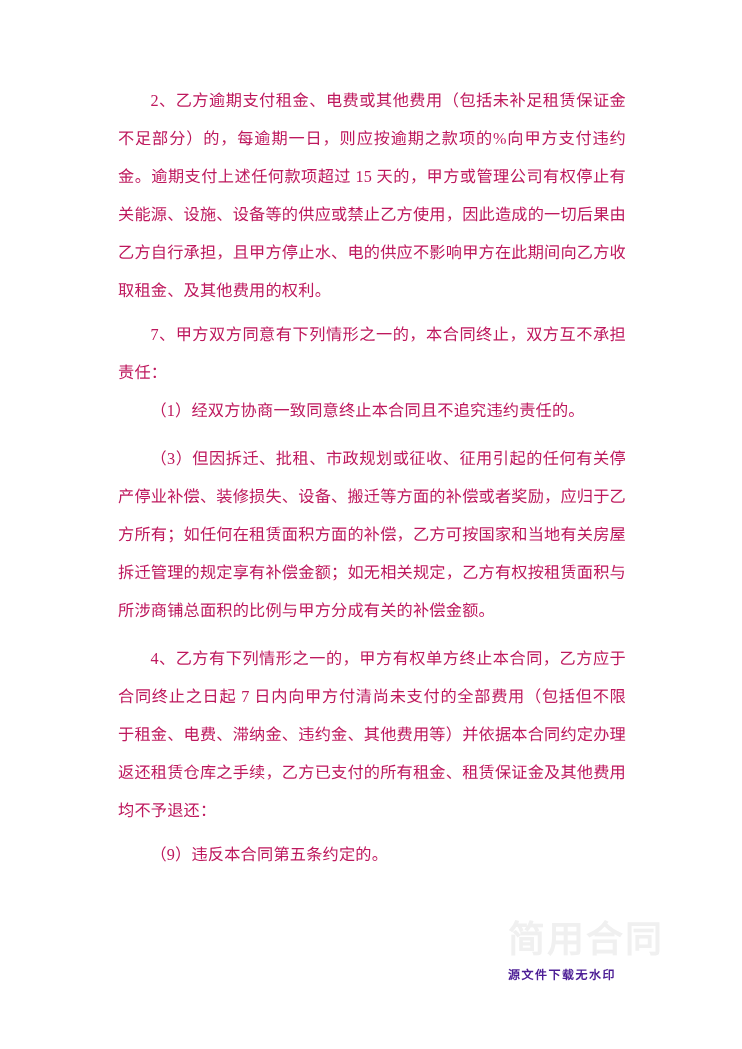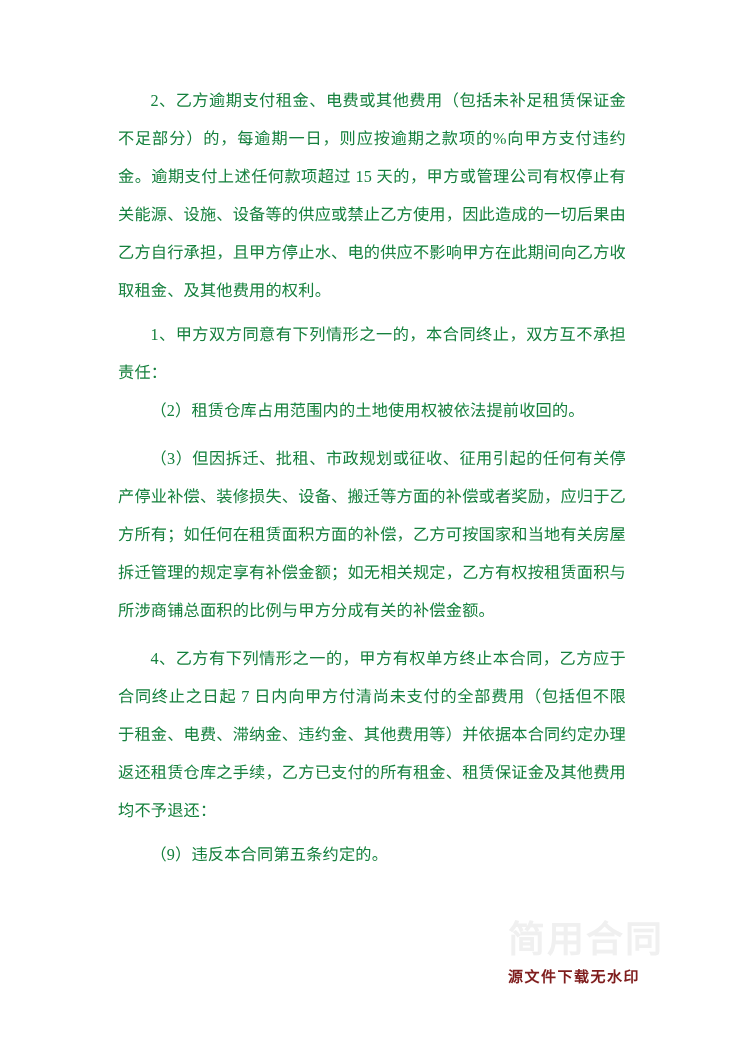--- a/index.html
+++ b/index.html
@@ -17,21 +17,21 @@
     font-family: "Liberation Serif", "DejaVu Serif", serif;
   }
   .content {
     position: absolute;
     left: 118px;
     top: 82px;
     width: 508px;
   }
   .para {
     margin: 0 0 0 0;
-    color: #15803d;
+    color: #be185d;
     font-size: 16.2px;
     line-height: 38px;
     text-align: justify;
     text-justify: inter-character;
     letter-spacing: 0.2px;
     text-indent: 2em;
     word-break: break-all;
   }
   .para.sub {
     text-indent: 2em;
@@ -56,39 +56,39 @@
     font-weight: 700;
     letter-spacing: 2px;
     color: #f0f0f0;
     white-space: nowrap;
     line-height: 1;
   }
   .wm-sub {
     position: absolute;
     left: 508px;
     top: 969px;
-    font-family: Liberation Sans, sans-serif;
-    font-size: 15px;
+    font-family: Liberation Serif, serif;
+    font-size: 12px;
     font-weight: 700;
     letter-spacing: 1.5px;
-    color: #7f1d1d;
+    color: #4c1d95;
     white-space: nowrap;
     line-height: 1;
   }
 </style>
 </head>
 <body>
 
 <div class="page">
 
   <div class="content">
     <p class="para">2、乙方逾期支付租金、电费或其他费用（包括未补足租赁保证金不足部分）的，每逾期一日，则应按逾期之款项的%向甲方支付违约金。逾期支付上述任何款项超过 15 天的，甲方或管理公司有权停止有关能源、设施、设备等的供应或禁止乙方使用，因此造成的一切后果由乙方自行承担，且甲方停止水、电的供应不影响甲方在此期间向乙方收取租金、及其他费用的权利。</p>
     <div class="gap-sm"></div>
-    <p class="para">1、甲方双方同意有下列情形之一的，本合同终止，双方互不承担责任：</p>
-    <p class="para sub">（2）租赁仓库占用范围内的土地使用权被依法提前收回的。</p>
+    <p class="para">7、甲方双方同意有下列情形之一的，本合同终止，双方互不承担责任：</p>
+    <p class="para sub">（1）经双方协商一致同意终止本合同且不追究违约责任的。</p>
     <div class="gap-md"></div>
     <p class="para sub">（3）但因拆迁、批租、市政规划或征收、征用引起的任何有关停产停业补偿、装修损失、设备、搬迁等方面的补偿或者奖励，应归于乙方所有；如任何在租赁面积方面的补偿，乙方可按国家和当地有关房屋拆迁管理的规定享有补偿金额；如无相关规定，乙方有权按租赁面积与所涉商铺总面积的比例与甲方分成有关的补偿金额。</p>
     <div class="gap-md"></div>
     <p class="para">4、乙方有下列情形之一的，甲方有权单方终止本合同，乙方应于合同终止之日起 7 日内向甲方付清尚未支付的全部费用（包括但不限于租金、电费、滞纳金、违约金、其他费用等）并依据本合同约定办理返还租赁仓库之手续，乙方已支付的所有租金、租赁保证金及其他费用均不予退还：</p>
     <div class="gap-sm"></div>
     <p class="para sub">（9）违反本合同第五条约定的。</p>
   </div>
 
   <div class="watermark">
     <div class="wm-main">简用合同</div>

